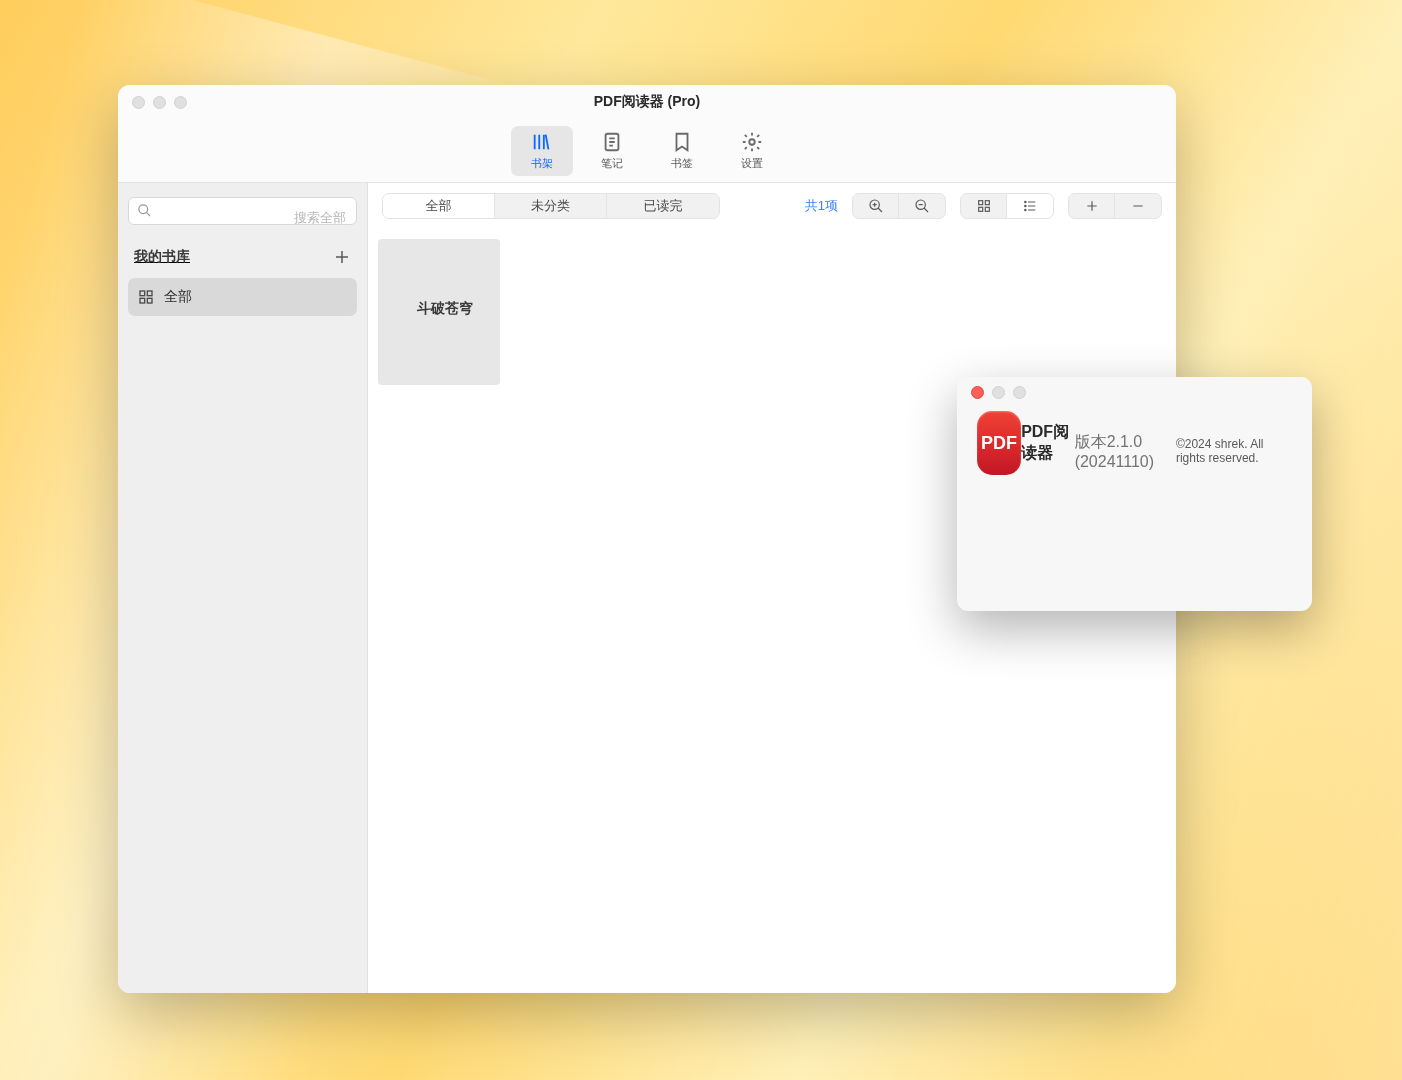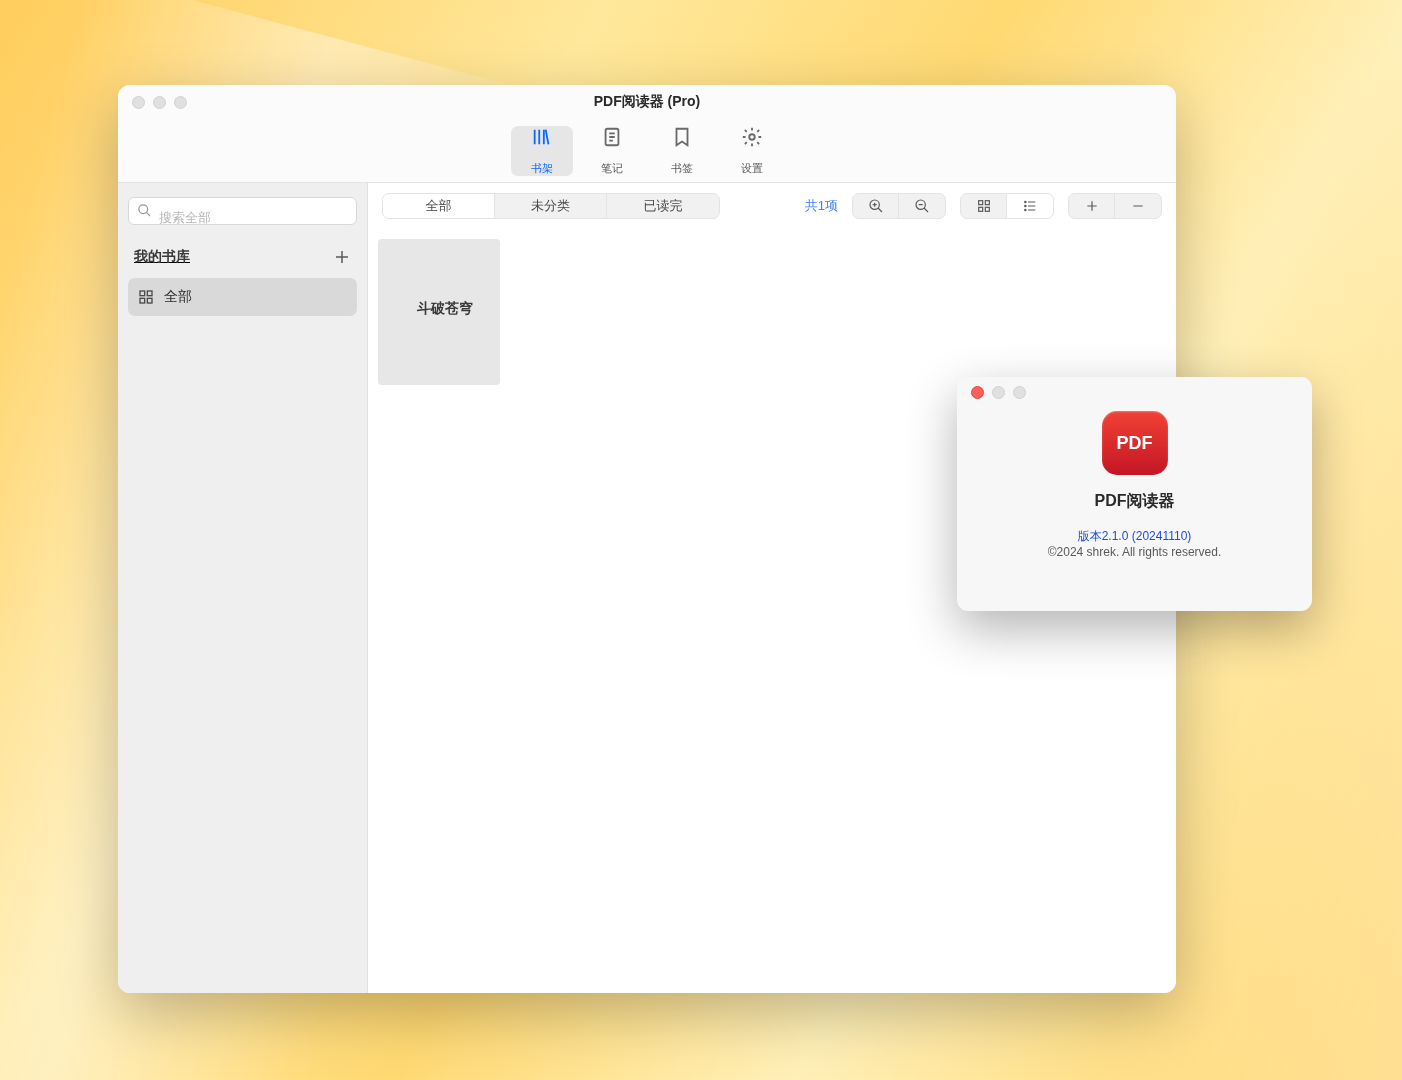--- a/index.html
+++ b/index.html
@@ -78,21 +78,21 @@
       gap: 8px;
       background: #fbfbfb;
       border-bottom: 1px solid #e4e4e4;
     }
     .toolbar-item {
       width: 62px;
       height: 50px;
       display: flex;
       flex-direction: column;
       align-items: center;
-      justify-content: space-between;
+      justify-content: center;
       border-radius: 7px;
       cursor: pointer;
       gap: 3px;
     }
     .toolbar-item.active {
       background: #e6e6e6;
     }
     .toolbar-item .icon {
       width: 22px; height: 22px;
       display: flex; align-items: center; justify-content: center;
@@ -121,20 +121,21 @@
     }
     .search input {
       width: 100%;
       height: 28px;
       border-radius: 6px;
       border: 1px solid #d8d8d8;
       background: #fff;
       padding: 12px 10px 0 30px;
       font-size: 13px;
       outline: none;
+      text-align: right;
     }
     .search input::placeholder { color: #b6b6b6; }
     .search .sicon {
       position: absolute;
       left: 9px; top: 6px;
       width: 15px; height: 15px;
     }
 
     .lib-header {
       display: flex;
@@ -281,21 +282,20 @@
     }
     .about-titlebar {
       height: 30px;
       display: flex;
       align-items: center;
       padding: 0 14px;
       gap: 8px;
     }
     .about-body {
       display: flex;
-      flex-direction: column;
       align-items: center;
       padding: 4px 20px 20px;
     }
     .app-icon {
       width: 66px; height: 64px;
       border-radius: 15px;
       background: linear-gradient(180deg, #f24135 0%, #c31624 100%);
       display: flex;
       align-items: center;
       justify-content: center;
@@ -305,22 +305,22 @@
       margin-bottom: 16px;
       box-shadow: inset 0 1px 2px rgba(255,255,255,0.3);
     }
     .app-name {
       font-size: 16px;
       font-weight: 700;
       color: #2a2a2a;
       margin-bottom: 16px;
     }
     .app-version {
-      font-size: 12px;
-      color: #1d4ed8;
+      font-size: 16px;
+      color: #737373;
       margin-bottom: 0;
     }
     .app-copy {
       font-size: 12px;
       color: #5a5a5a;
     }
   </style>
 </head>
 <body>
 

